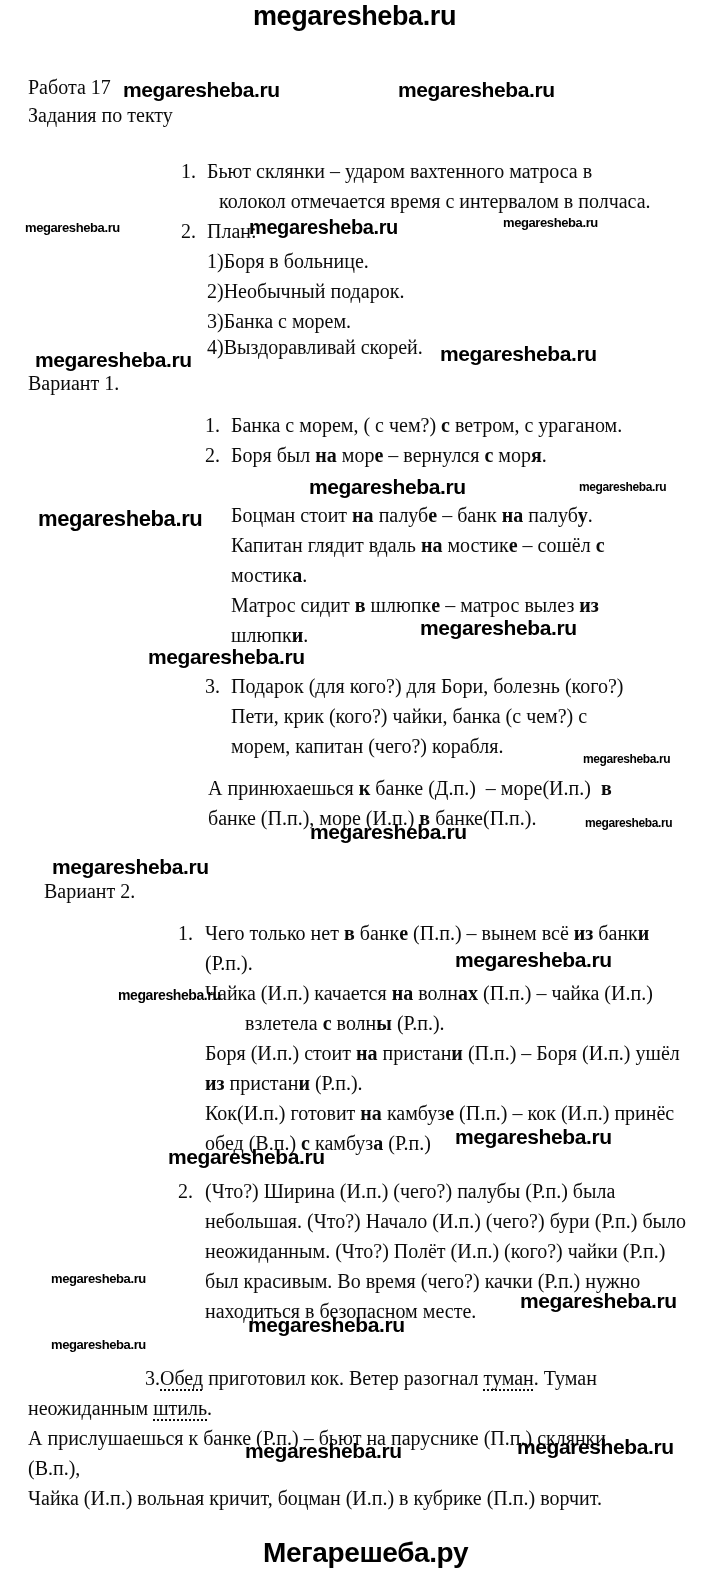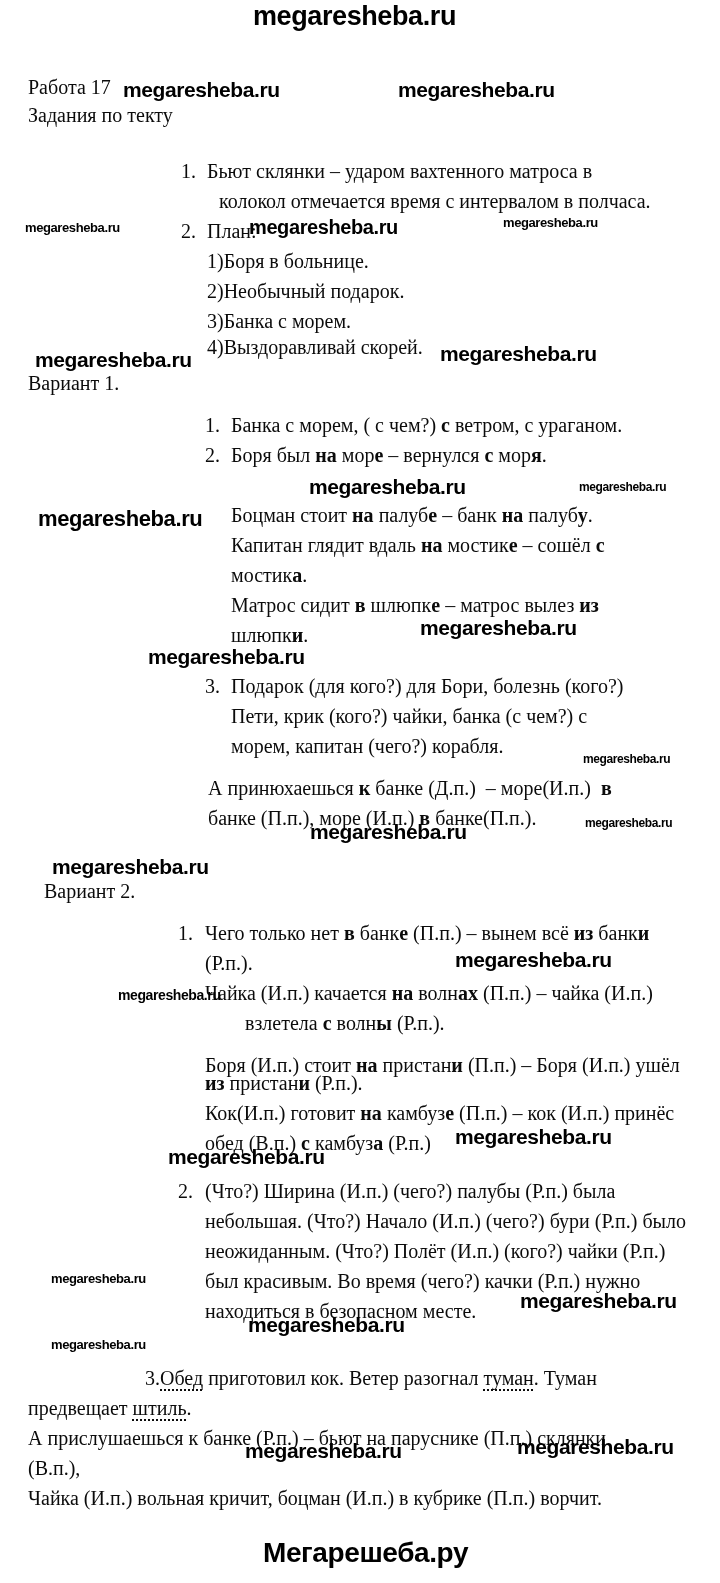--- a/index.html
+++ b/index.html
@@ -71,37 +71,37 @@
     <div class="block wm" style="left: 585px; top: 817px; font-size: 12px; font-weight: 600;">megaresheba.ru</div>
     <div class="block wm" style="left: 52px; top: 856px; font-size: 21px; font-weight: 700;">megaresheba.ru</div>
     <div class="block txt" style="left: 44px; top: 880px;"><span>Вариант 2.</span></div>
     <div class="block txt" style="left: 178px; top: 922px;"><span>1.</span></div>
     <div class="block txt" style="left: 205px; top: 922px;"><span>Чего только нет </span><span class="b">в</span><span> банк</span><span class="b">е</span><span> (П.п.) – вынем всё </span><span class="b">из</span><span> банк</span><span class="b">и</span></div>
     <div class="block txt" style="left: 205px; top: 952px;"><span>(Р.п.).</span></div>
     <div class="block wm" style="left: 455px; top: 949px; font-size: 21px; font-weight: 700;">megaresheba.ru</div>
     <div class="block txt" style="left: 205px; top: 982px;"><span>Чайка (И.п.) качается </span><span class="b">на</span><span> волн</span><span class="b">ах</span><span> (П.п.) – чайка (И.п.)</span></div>
     <div class="block wm" style="left: 118px; top: 988px; font-size: 14px; font-weight: 600;">megaresheba.ru</div>
     <div class="block txt" style="left: 205px; top: 1012px; margin-left: 40px;"><span>взлетела </span><span class="b">с</span><span> волн</span><span class="b">ы</span><span> (Р.п.).</span></div>
-    <div class="block txt" style="left: 205px; top: 1042px; margin-top: 12px;"><span>Боря (И.п.) стоит </span><span class="b">на</span><span> пристан</span><span class="b">и</span><span> (П.п.) – Боря (И.п.) ушёл</span></div>
+    <div class="block txt" style="left: 205px; top: 1042px;"><span>Боря (И.п.) стоит </span><span class="b">на</span><span> пристан</span><span class="b">и</span><span> (П.п.) – Боря (И.п.) ушёл</span></div>
     <div class="block txt" style="left: 205px; top: 1072px;"><span class="b">из</span><span> пристан</span><span class="b">и</span><span> (Р.п.).</span></div>
     <div class="block txt" style="left: 205px; top: 1102px;"><span>Кок(И.п.) готовит </span><span class="b">на</span><span> камбуз</span><span class="b">е</span><span> (П.п.) – кок (И.п.) принёс</span></div>
     <div class="block txt" style="left: 205px; top: 1132px;"><span>обед (В.п.) </span><span class="b">с</span><span> камбуз</span><span class="b">а</span><span> (Р.п.)</span></div>
     <div class="block wm" style="left: 455px; top: 1126px; font-size: 21px; font-weight: 700;">megaresheba.ru</div>
     <div class="block wm" style="left: 168px; top: 1146px; font-size: 21px; font-weight: 700;">megaresheba.ru</div>
     <div class="block txt" style="left: 178px; top: 1180px;"><span>2.</span></div>
     <div class="block txt" style="left: 205px; top: 1180px;"><span>(Что?) Ширина (И.п.) (чего?) палубы (Р.п.) была</span></div>
     <div class="block txt" style="left: 205px; top: 1210px;"><span>небольшая. (Что?) Начало (И.п.) (чего?) бури (Р.п.) было</span></div>
     <div class="block txt" style="left: 205px; top: 1240px;"><span>неожиданным. (Что?) Полёт (И.п.) (кого?) чайки (Р.п.)</span></div>
     <div class="block txt" style="left: 205px; top: 1270px;"><span>был красивым. Во время (чего?) качки (Р.п.) нужно</span></div>
     <div class="block wm" style="left: 51px; top: 1272px; font-size: 13px; font-weight: 600;">megaresheba.ru</div>
     <div class="block txt" style="left: 205px; top: 1300px;"><span>находиться в безопасном месте.</span></div>
     <div class="block wm" style="left: 520px; top: 1290px; font-size: 21px; font-weight: 700;">megaresheba.ru</div>
     <div class="block wm" style="left: 248px; top: 1314px; font-size: 21px; font-weight: 700;">megaresheba.ru</div>
     <div class="block wm" style="left: 51px; top: 1338px; font-size: 13px; font-weight: 600;">megaresheba.ru</div>
     <div class="block txt" style="left: 145px; top: 1367px;"><span>3.</span><span class="u">Обед</span><span> приготовил кок. Ветер разогнал </span><span class="u">туман</span><span>. Туман</span></div>
-    <div class="block txt" style="left: 28px; top: 1397px;"><span>предвещает </span><span class="u">штиль</span><span>.</span></div>
+    <div class="block txt" style="left: 28px; top: 1397px;"><span>неожиданным </span><span class="u">штиль</span><span>.</span></div>
     <div class="block txt" style="left: 28px; top: 1427px;"><span>А прислушаешься к банке (Р.п.) – бьют на паруснике (П.п.) склянки</span></div>
     <div class="block txt" style="left: 28px; top: 1457px;"><span>(В.п.),</span></div>
     <div class="block wm" style="left: 245px; top: 1440px; font-size: 21px; font-weight: 700;">megaresheba.ru</div>
     <div class="block wm" style="left: 517px; top: 1436px; font-size: 21px; font-weight: 700;">megaresheba.ru</div>
     <div class="block txt" style="left: 28px; top: 1487px;"><span>Чайка (И.п.) вольная кричит, боцман (И.п.) в кубрике (П.п.) ворчит.</span></div>
     <div class="block wm" style="left: 263px; top: 1538px; font-size: 28px; font-weight: 700;"><span>Мегарешеба.ру</span></div>
   </div>
 
 </body></html>

